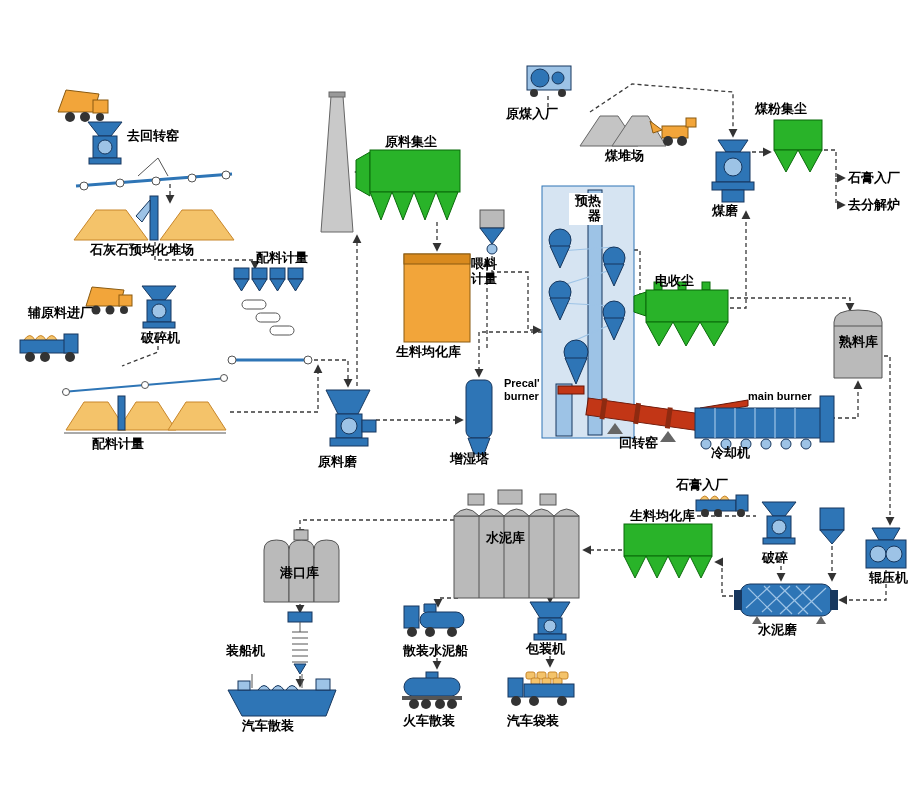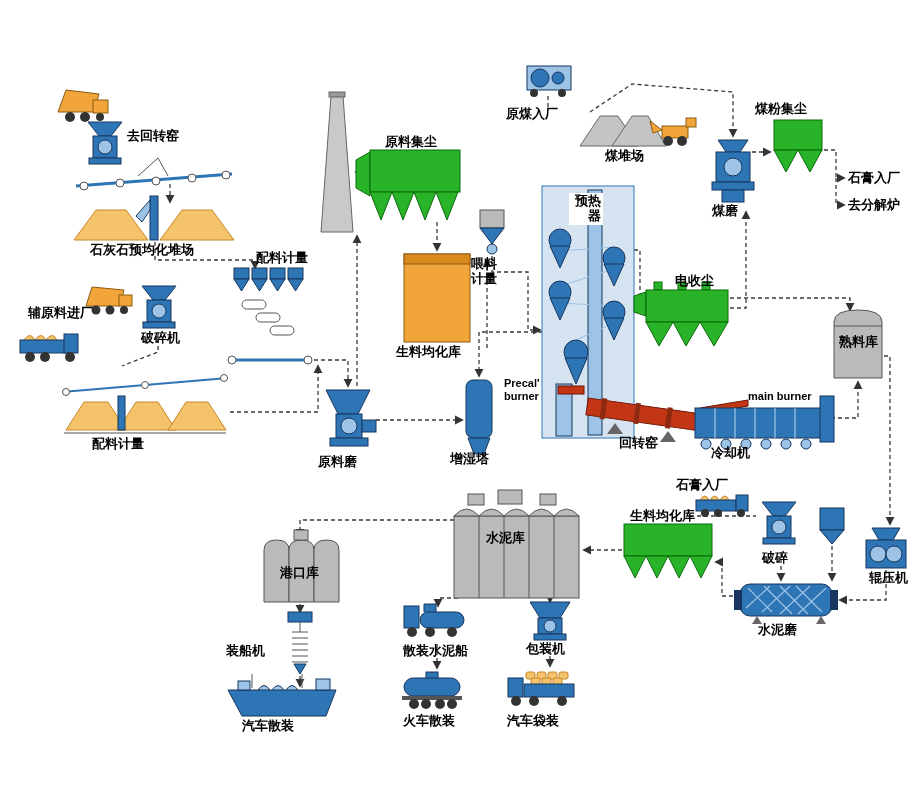--- a/index.html
+++ b/index.html
@@ -392,21 +392,21 @@
 <div class="lbl" style="left:385px;top:135px">原料集尘</div>
 <div class="lbl" style="left:396px;top:345px">生料均化库</div>
 <div class="lbl wrap" style="left:468px;top:257px;width:29px">喂料计量</div>
 <div class="lbl wrap boxed" style="left:569px;top:193px;width:30px">预热器</div>
 <div class="lbl" style="left:318px;top:455px">原料磨</div>
 <div class="lbl" style="left:450px;top:452px">增湿塔</div>
 <div class="lbl wrap sm" style="left:504px;top:377px;width:50px;text-align:left">Precal' burner</div>
 <div class="lbl" style="left:619px;top:436px">回转窑</div>
 <div class="lbl sm" style="left:748px;top:390px">main burner</div>
 <div class="lbl" style="left:711px;top:446px">冷却机</div>
-<div class="lbl" style="left:675px;top:274px">电收尘</div>
+<div class="lbl" style="left:655px;top:274px">电收尘</div>
 <div class="lbl" style="left:839px;top:335px">熟料库</div>
 <div class="lbl" style="left:506px;top:107px">原煤入厂</div>
 <div class="lbl" style="left:605px;top:149px">煤堆场</div>
 <div class="lbl" style="left:755px;top:102px">煤粉集尘</div>
 <div class="lbl" style="left:712px;top:204px">煤磨</div>
 <div class="lbl" style="left:848px;top:171px">石膏入厂</div>
 <div class="lbl" style="left:848px;top:198px">去分解炉</div>
 <div class="lbl" style="left:280px;top:566px">港口库</div>
 <div class="lbl" style="left:226px;top:644px">装船机</div>
 <div class="lbl" style="left:242px;top:719px">汽车散装</div>

